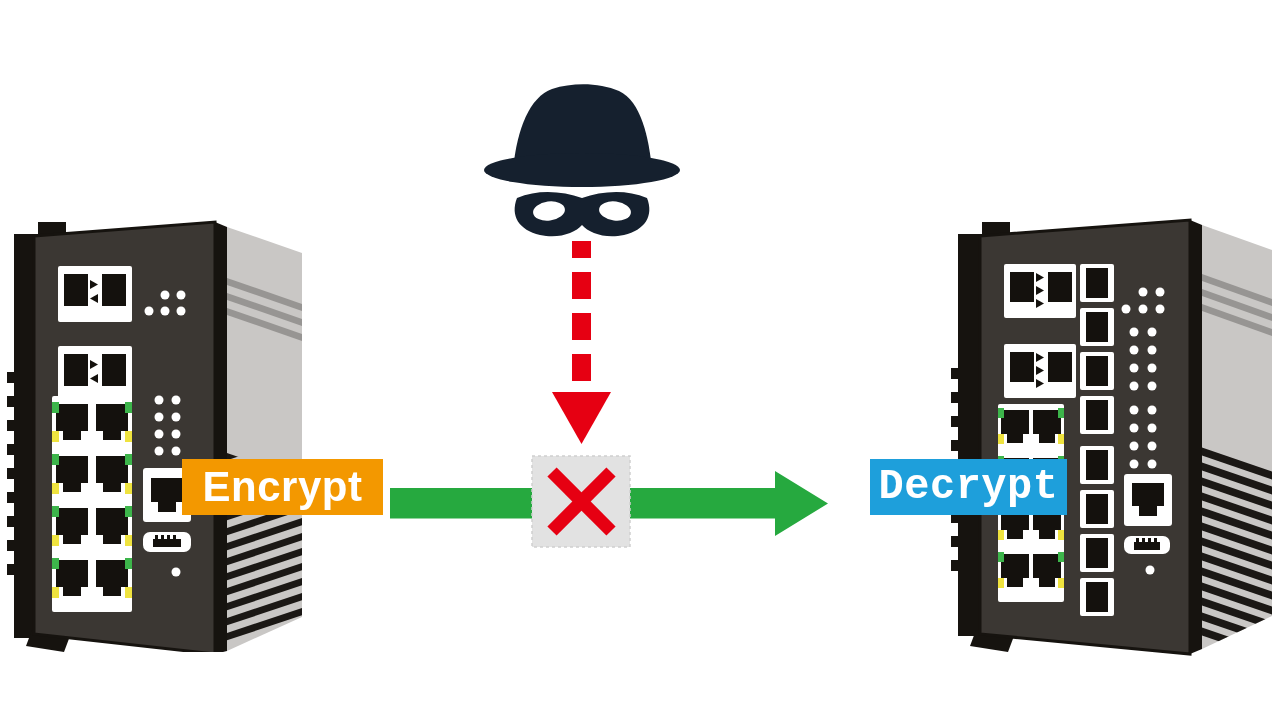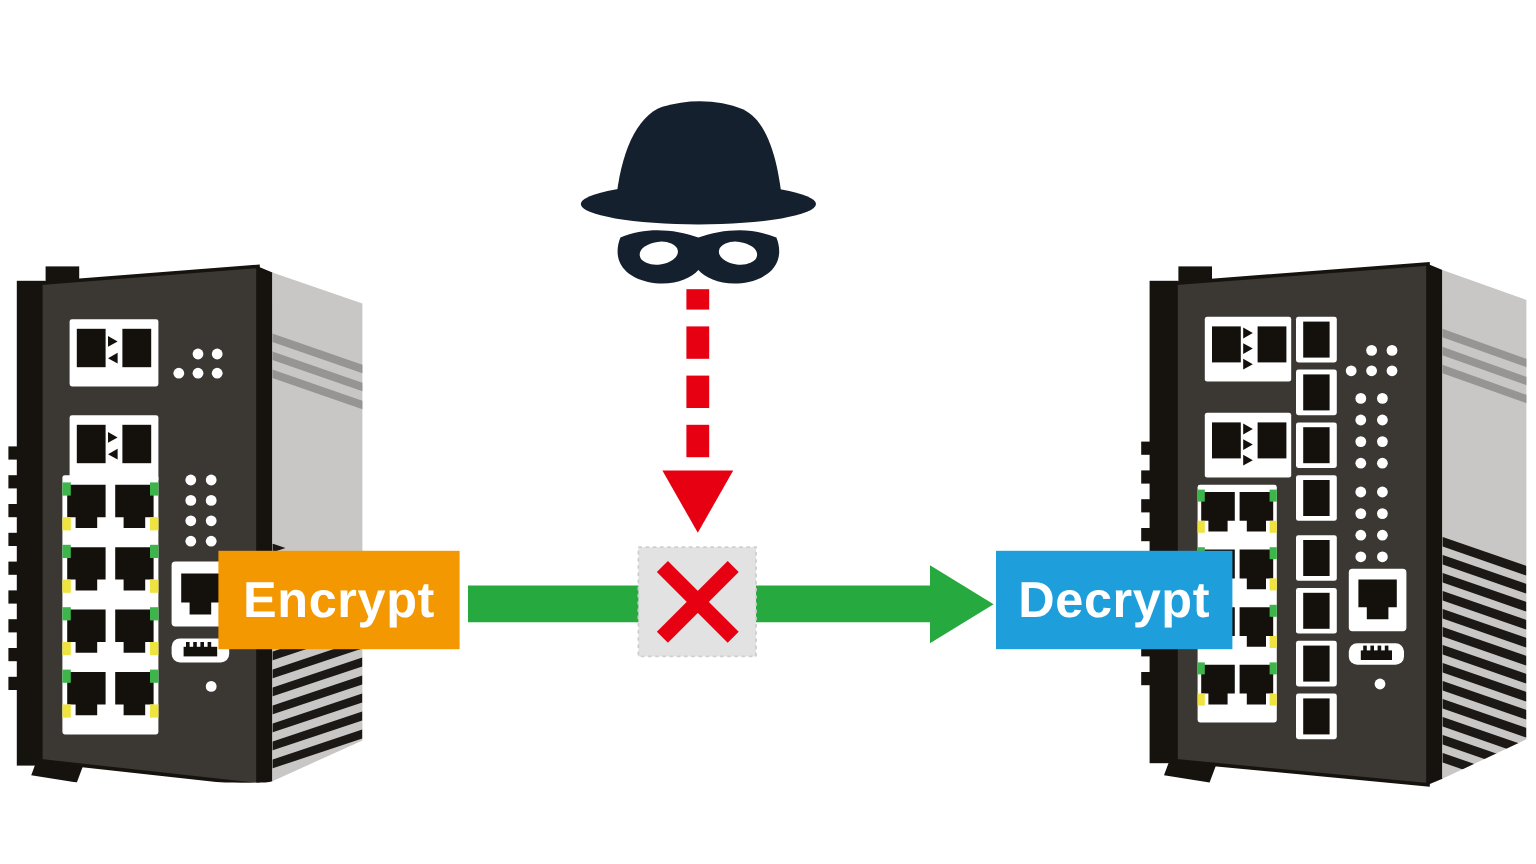--- a/index.html
+++ b/index.html
@@ -1,22 +1,22 @@
 <!DOCTYPE html>
 <html style="--page-bg: #FFFFFF; --encrypt-bg: #F39800; --decrypt-bg: #1E9FDB; --flow-green: #26A93F; --alert-red: #E60012; --spy-dark: #15202E; --block-box-bg: #E2E2E2; --label-text: #FFFFFF; --device-body: #3B3733; --device-outline: #16130F; --device-side: #C9C7C5; --device-vent: #1B1815; --port-dark: #14110D; --led-green: #3DB54B; --led-yellow: #EFE33F;"><head>
 <meta charset="utf-8">
 <style>
   html,body{margin:0;padding:0;background:#fff;}
   #canvas{position:relative;width:1280px;height:720px;background:var(--page-bg,#ffffff);overflow:hidden;
           font-family:"Liberation Sans",sans-serif;}
   #canvas svg{position:absolute;display:block;}
-  .label{position:absolute;top:459px;height:82px;display:flex;align-items:center;justify-content:center;
+  .label{position:absolute;top:459px;height:56px;display:flex;align-items:center;justify-content:center;
          color:var(--label-text,#ffffff);font-weight:bold;font-size:42px;letter-spacing:0.5px;z-index:6;}
   #encrypt-label{left:182px;width:201px;background:var(--encrypt-bg,#F39800);}
-  #decrypt-label{left:830px;width:197px;background:var(--decrypt-bg,#1E9FDB);}
+  #decrypt-label{left:870px;width:197px;background:var(--decrypt-bg,#1E9FDB);font-family:Liberation Mono, monospace;}
   
   .f-body{fill:var(--device-body,#3b3733);}
   .f-out{fill:var(--device-outline,#16130f);}
   .f-side{fill:var(--device-side,#c9c7c5);}
   .f-groove{fill:#979593;}
   .f-vent{stroke:var(--device-vent,#1b1815);}
   .f-ventfill{fill:var(--device-vent,#1b1815);}
   .f-white{fill:#ffffff;}
   .f-dark{fill:var(--port-dark,#14110d);}
   .f-green{fill:var(--led-green,#3DB54B);}

